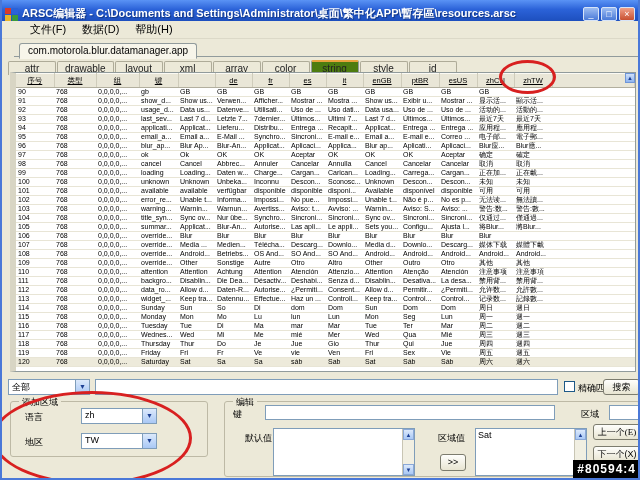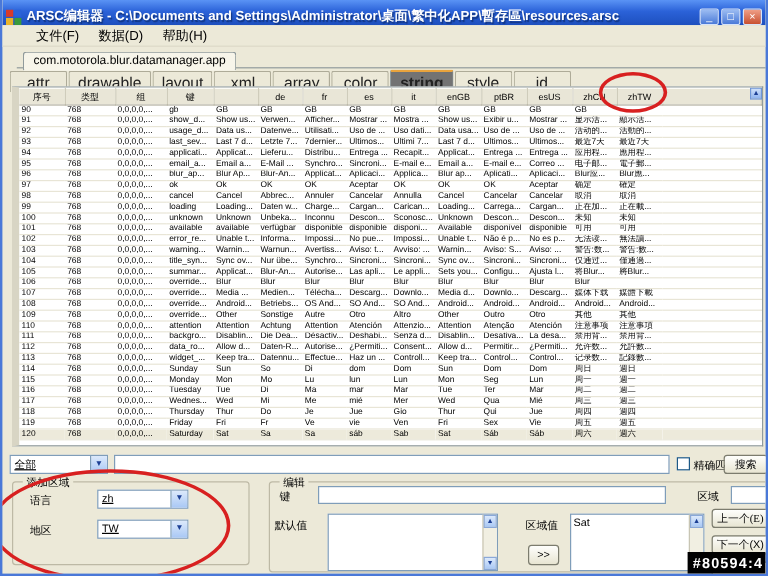--- a/index.html
+++ b/index.html
@@ -23,42 +23,42 @@
     display:flex; align-items:center; padding-left:20px; border-bottom:1px solid #dcd9c8; }
   .menu-item { font-size:11px; padding:0 8px; color:#000; }
 
   
   .pkg-row { position:absolute; left:12px; top:40px; width:100%; height:17px; border-bottom:1px solid #919b9c; }
   .pkg-tab { display:inline-block; margin-left:5px; padding:1px 8px 2px; font-size:10px;
     background:#f7f5ea; border:1px solid #919b9c; border-bottom:1px solid #f7f5ea; border-radius:3px 3px 0 0; }
 
   
   .type-row { position:absolute; left:0; top:58px; width:100%; height:15px; padding-left:6px; }
-  .type-tab { display:inline-block; min-width:48px; text-align:center; padding:1px 7px; font-size:13px;
+  .type-tab { display:inline-block; min-width:48px; text-align:center; padding:1px 7px; font-size:10px;
     background:#ece9d8; border:1px solid #aeab98; border-bottom:none; border-radius:2px 2px 0 0; margin-right:1px; color:#222; }
-  .type-tab.active { background:#737373; border-color:#919b9c; border-top:2px solid #e8a33d; font-weight:bold; }
+  .type-tab.active { background:#4d7c0f; border-color:#919b9c; border-top:2px solid #e8a33d; font-weight:normal; }
 
   
   .grid-wrap { position:absolute; left:8px; top:72px; width:626px; height:300px;
     background:#fff; border:1px solid #919b9c; border-left:6px solid #d8d5c4; overflow:hidden; }
   table.grid { border-collapse:collapse; table-layout:fixed; width:100%; }
   table.grid th { height:14px; font-size:7.5px; font-weight:normal; background:#e9e6d7; color:#000;
     border-right:1px solid #cfccbb; border-bottom:1px solid #b2af9e; border-top:1px solid #fbfaf4; text-align:center;
-    overflow:hidden; white-space:nowrap; }
+    overflow:hidden; white-space:nowrap;text-decoration:underline; }
   table.grid td { height:8px; font-size:7px; line-height:8px; padding:0 1px 0 2px; color:#000;
     border-bottom:1px solid #e8e5d6; white-space:nowrap; overflow:hidden; }
   table.grid tr.selected td { background:#edeadb; }
   .scroll-up { position:absolute; right:0px; top:0px; width:10px; height:10px;
     background:linear-gradient(180deg,#cfe0fa,#8fb4ef); border:1px solid #6f96d8; font-size:6px; line-height:8px;
     text-align:center; color:#1c3f94; }
 
   
   .field { background:#fff; border:1px solid #7f9db9; font-size:9px; padding:0 2px; }
   .combo { position:absolute; background:#fff; border:1px solid #7f9db9; font-size:9px; }
-  .combo .val { position:absolute; left:3px; top:1px;text-decoration:underline; }
+  .combo .val { position:absolute; left:3px; top:1px; }
   .combo .arrow { position:absolute; right:0; top:0; bottom:0; width:14px; text-align:center; font-size:7px;
     color:#1c3f94; background:linear-gradient(180deg,#dce9fb,#a9c8f5); border-left:1px solid #7f9db9; line-height:13px; }
   .xp-btn { position:absolute; font-size:9px; text-align:center; color:#000;
     background:linear-gradient(180deg,#fefefc,#e8e5d2); border:1px solid #7c7c6e; border-radius:3px; line-height:14px; }
   .lbl { position:absolute; font-size:9px; color:#000; white-space:nowrap; }
 
   .group { position:absolute; border:1px solid #bdb9a5; border-radius:3px; }
   .group .gtitle { position:absolute; top:-6px; left:8px; background:#ece9d8; padding:0 3px; font-size:9px; }
 
   .textarea { position:absolute; background:#fff; border:1px solid #7f9db9; font-size:9px; padding:1px 2px; }
@@ -677,21 +677,21 @@
 
 <div class="combo" style="left:6px; top:379px; width:82px; height:16px;">
   <span class="val">全部</span>
   <span class="arrow">▼</span>
 </div>
 <input class="field" style="position: absolute; left: 93px; top: 379px; width: 463px; height: 16px;" value="">
 <span class="checkbox" style="left:562px; top:381px;"></span>
 <span class="lbl" style="left:576px; top:382px;">精确匹配</span>
 <div class="xp-btn" style="left:601px; top:379px; width:37px; height:16px;">搜索</div>
 
-<div class="group" style="left:8px; top:401px; width:198px; height:70px;">
+<div class="group" style="left:8px; top:401px; width:198px; height:56px;">
   <span class="gtitle">添加区域</span>
   <span class="lbl" style="left:14px; top:9px;">语言</span>
   <div class="combo" style="left:70px; top:6px; width:76px; height:16px;">
     <span class="val">zh</span>
     <span class="arrow">▼</span>
   </div>
   <span class="lbl" style="left:14px; top:34px;">地区</span>
   <div class="combo" style="left:70px; top:31px; width:76px; height:16px;">
     <span class="val">TW</span>
     <span class="arrow">▼</span>
@@ -699,21 +699,21 @@
 </div>
 
 <div class="group" style="left:222px; top:401px; width:416px; height:76px;">
   <span class="gtitle">编辑</span>
 
   <span class="lbl" style="left:8px; top:6px;">键</span>
   <input class="field" style="position: absolute; left: 40px; top: 3px; width: 290px; height: 15px;" value="">
   <span class="lbl" style="left:356px; top:6px;">区域</span>
   <input class="field" style="position: absolute; left: 384px; top: 3px; width: 30px; height: 15px;" value="">
 
-  <span class="lbl" style="left:4px; top:30px;">默认值</span>
+  <span class="lbl" style="left:20px; top:30px;">默认值</span>
   <div class="textarea" style="left:48px; top:26px; width:142px; height:48px;">
     <span></span>
     <span class="sbar">
       <span class="a up">▲</span>
       <span class="a dn">▼</span>
     </span>
   </div>
 
   <span class="lbl" style="left:213px; top:30px;">区域值</span>
   <div class="xp-btn" style="left:215px; top:52px; width:26px; height:17px; line-height:15px;">&gt;&gt;</div>

